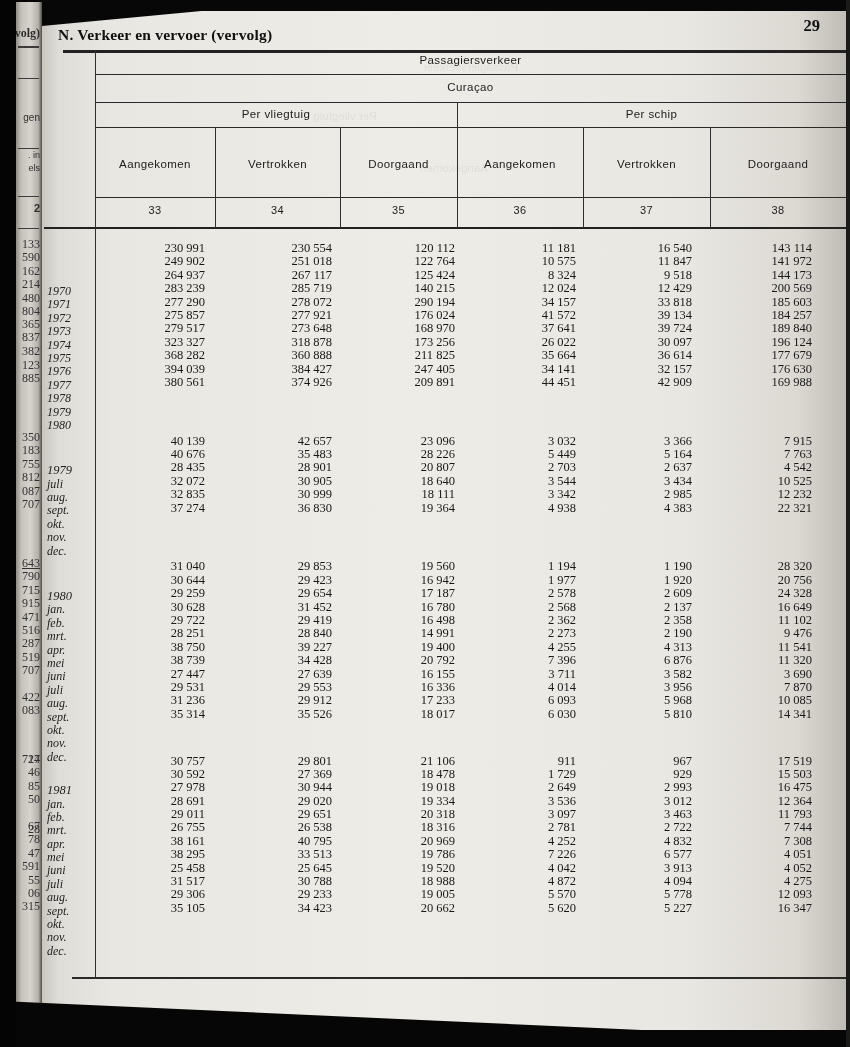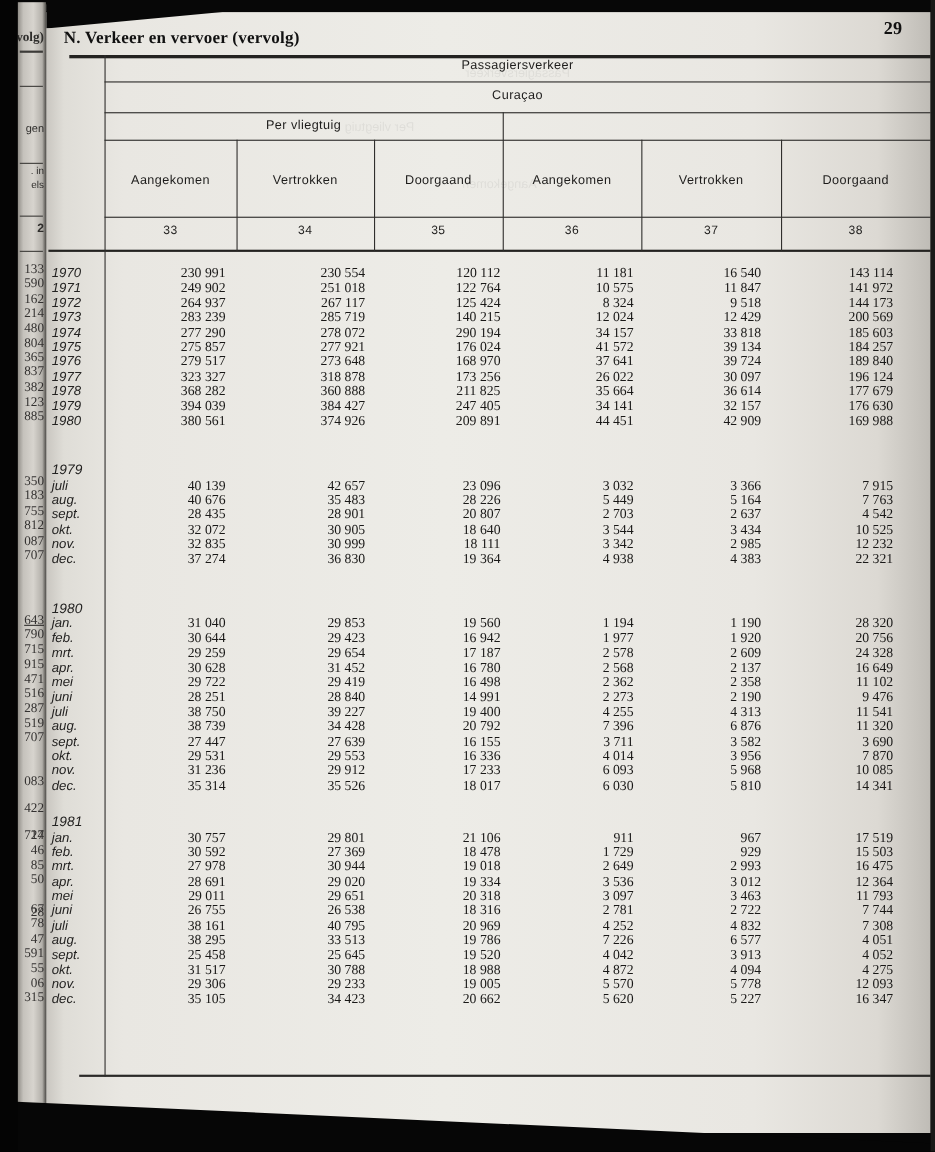--- a/index.html
+++ b/index.html
@@ -61,22 +61,22 @@
   .g2{top:60px;left:51px;width:500px;}
   .g3{top:112px;left:160px;width:500px;}
 
   
   .tbody{position:absolute;left:0;top:178px;width:802px;padding-top:14px;}
   .sec{}
   .row{display:grid;grid-template-columns:51px 110px 127px 123px 121px 116px 120px 1fr;
        height:13.4px;line-height:13.4px;}
   .cell{white-space:nowrap;}
   .num{text-align:right;font-family:"Liberation Serif",serif;font-size:12.5px;color:#191817;}
-  .lab{font-family:Liberation Sans, sans-serif;font-style:italic;font-size:12px;color:#232221;
-       padding-left:3px;}
+  .lab{font-family:Liberation Serif, serif;font-style:italic;font-size:12px;color:#232221;
+       padding-left:3px;margin-top:43px;}
   .headrow .lab{font-size:12.5px;}
 </style>
 </head>
 <body>
 
 <div class="scene">
 
   <div class="sliver">
     <div class="frag tf0">ervolg)</div>
     <div class="frag tf1">gen</div>
@@ -109,21 +109,21 @@
         <div class="edge-num" style="top: 555px; text-decoration: underline;">643</div>
         <div class="edge-num" style="top: 568.4px;">790</div>
         <div class="edge-num" style="top: 581.8px;">715</div>
         <div class="edge-num" style="top: 595.2px;">915</div>
         <div class="edge-num" style="top: 608.6px;">471</div>
         <div class="edge-num" style="top: 622px;">516</div>
         <div class="edge-num" style="top: 635.4px;">287</div>
         <div class="edge-num" style="top: 648.8px;">519</div>
         <div class="edge-num" style="top: 662.2px;">707</div>
         <div class="edge-num" style="top: 715px; margin-top: 36px;">717</div>
-        <div class="edge-num" style="top: 726px;">422</div>
+        <div class="edge-num" style="top: 689px;">422</div>
         <div class="edge-num" style="top: 702.4px;">083</div>
         <div class="edge-num" style="top: 751px;">24</div>
         <div class="edge-num" style="top: 764.4px;">46</div>
         <div class="edge-num" style="top: 777.8px;">85</div>
         <div class="edge-num" style="top: 791.2px;">50</div>
         <div class="edge-num" style="top: 804.6px; margin-top: 16px;">28</div>
         <div class="edge-num" style="top: 818px;">67</div>
         <div class="edge-num" style="top: 831.4px;">78</div>
         <div class="edge-num" style="top: 844.8px;">47</div>
         <div class="edge-num" style="top: 858.2px;">591</div>
@@ -153,20 +153,21 @@
       <div class="vrule vL"></div>
       <div class="vrule vG"></div>
       <div class="vrule v1"></div>
       <div class="vrule v2"></div>
       <div class="vrule v3"></div>
       <div class="vrule v4"></div>
 
       <div class="hlab span-title">Passagiersverkeer</div>
       <div class="hlab span-sub">Curaçao</div>
       <div class="hlab grp1">Per vliegtuig</div>
+      <div class="hlab grp2">Per schip</div>
       <div class="hlab ch b0">Aangekomen</div>
       <div class="hlab ch b1">Vertrokken</div>
       <div class="hlab ch b2">Doorgaand</div>
       <div class="hlab ch b3">Aangekomen</div>
       <div class="hlab ch b4">Vertrokken</div>
       <div class="hlab ch b5">Doorgaand</div>
       <div class="hlab cn b0">33</div>
       <div class="hlab cn b1">34</div>
       <div class="hlab cn b2">35</div>
       <div class="hlab cn b3">36</div>

